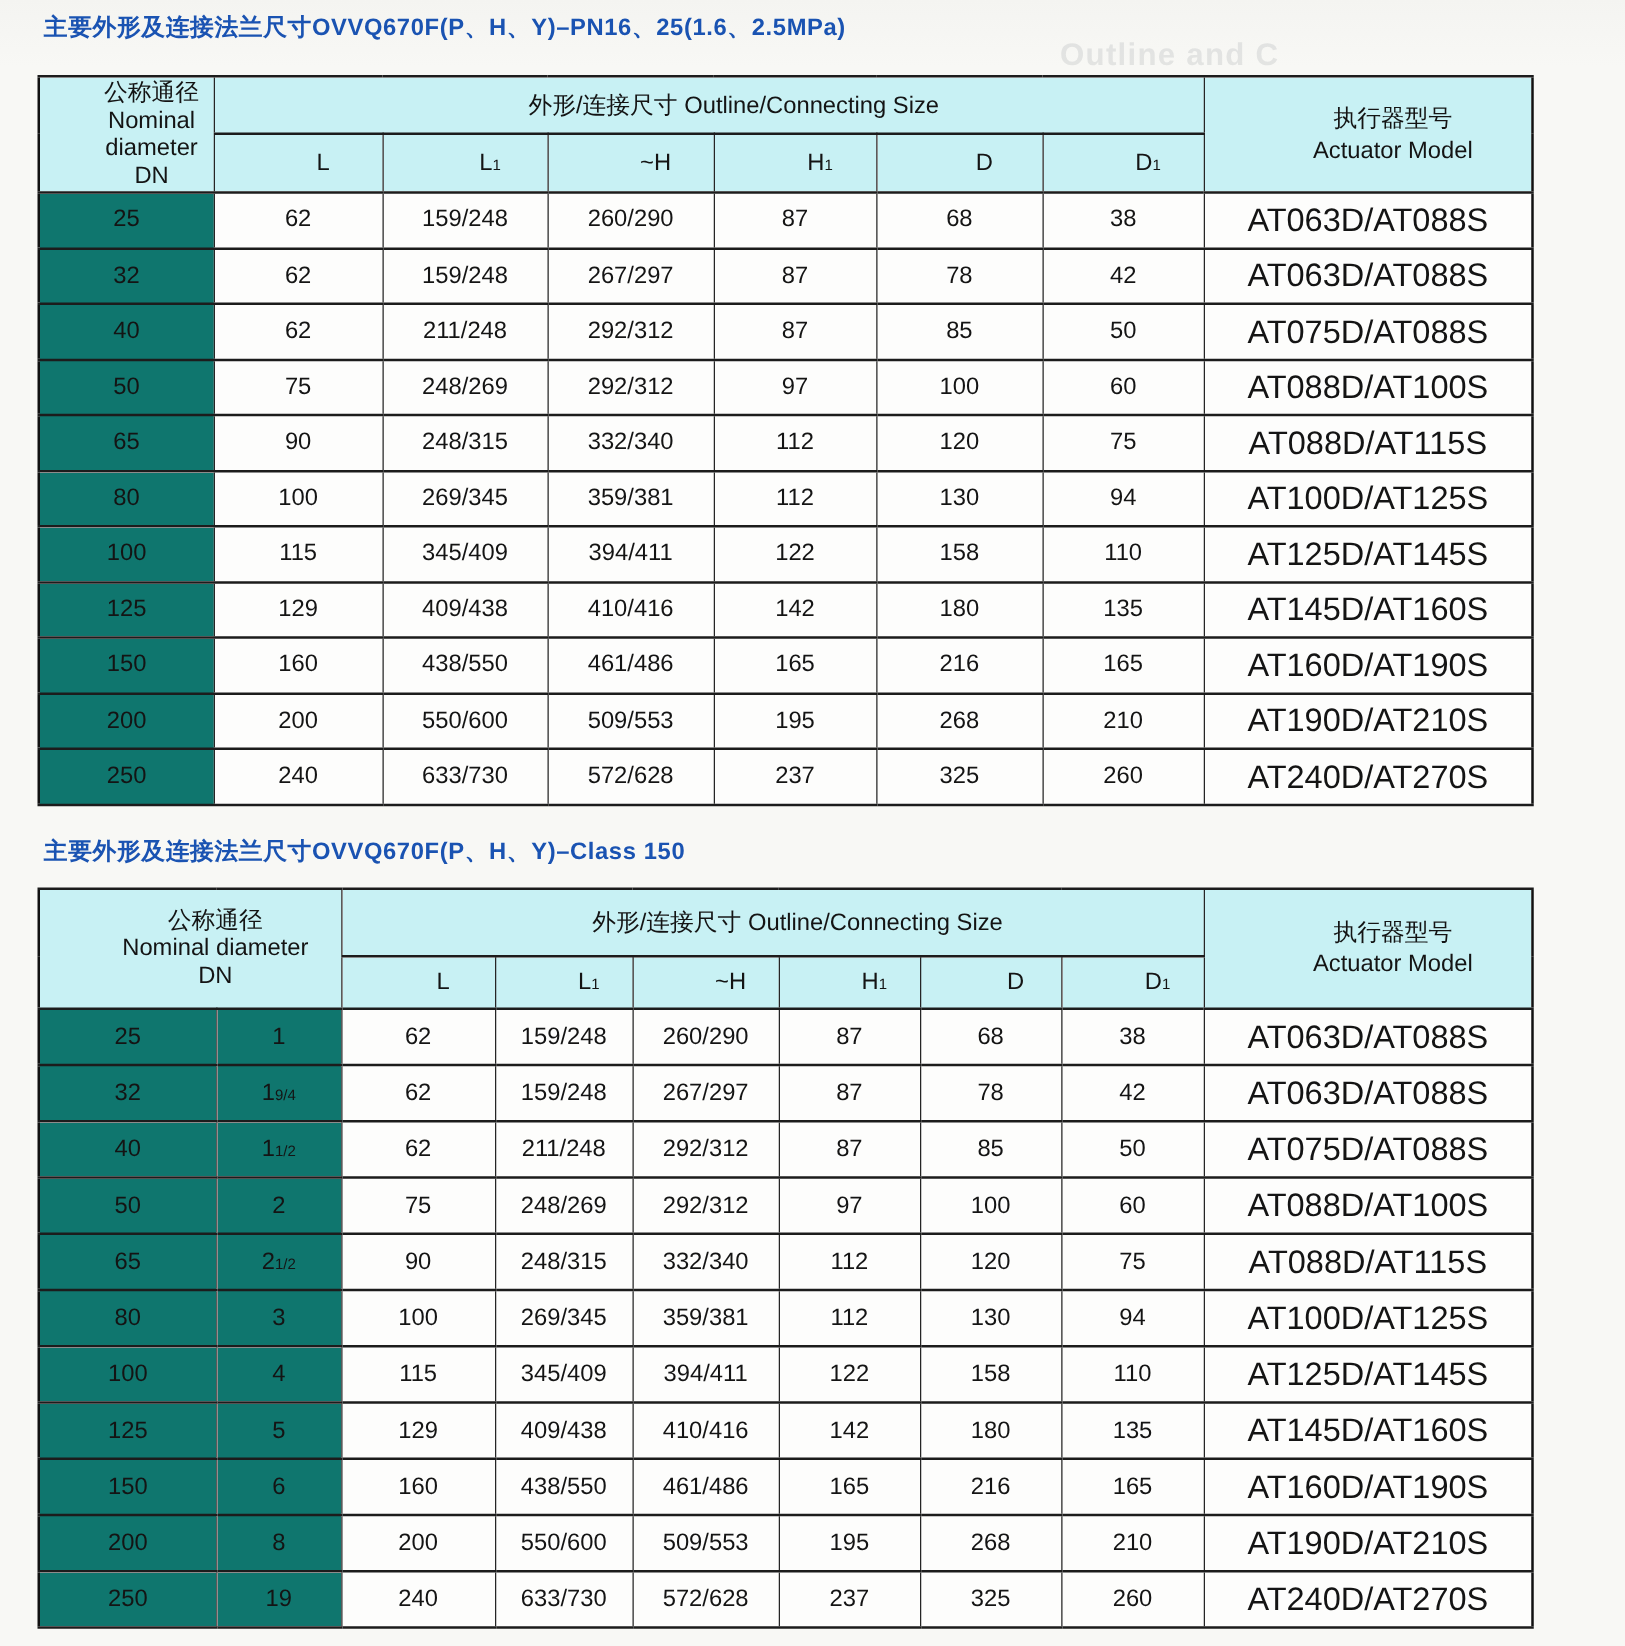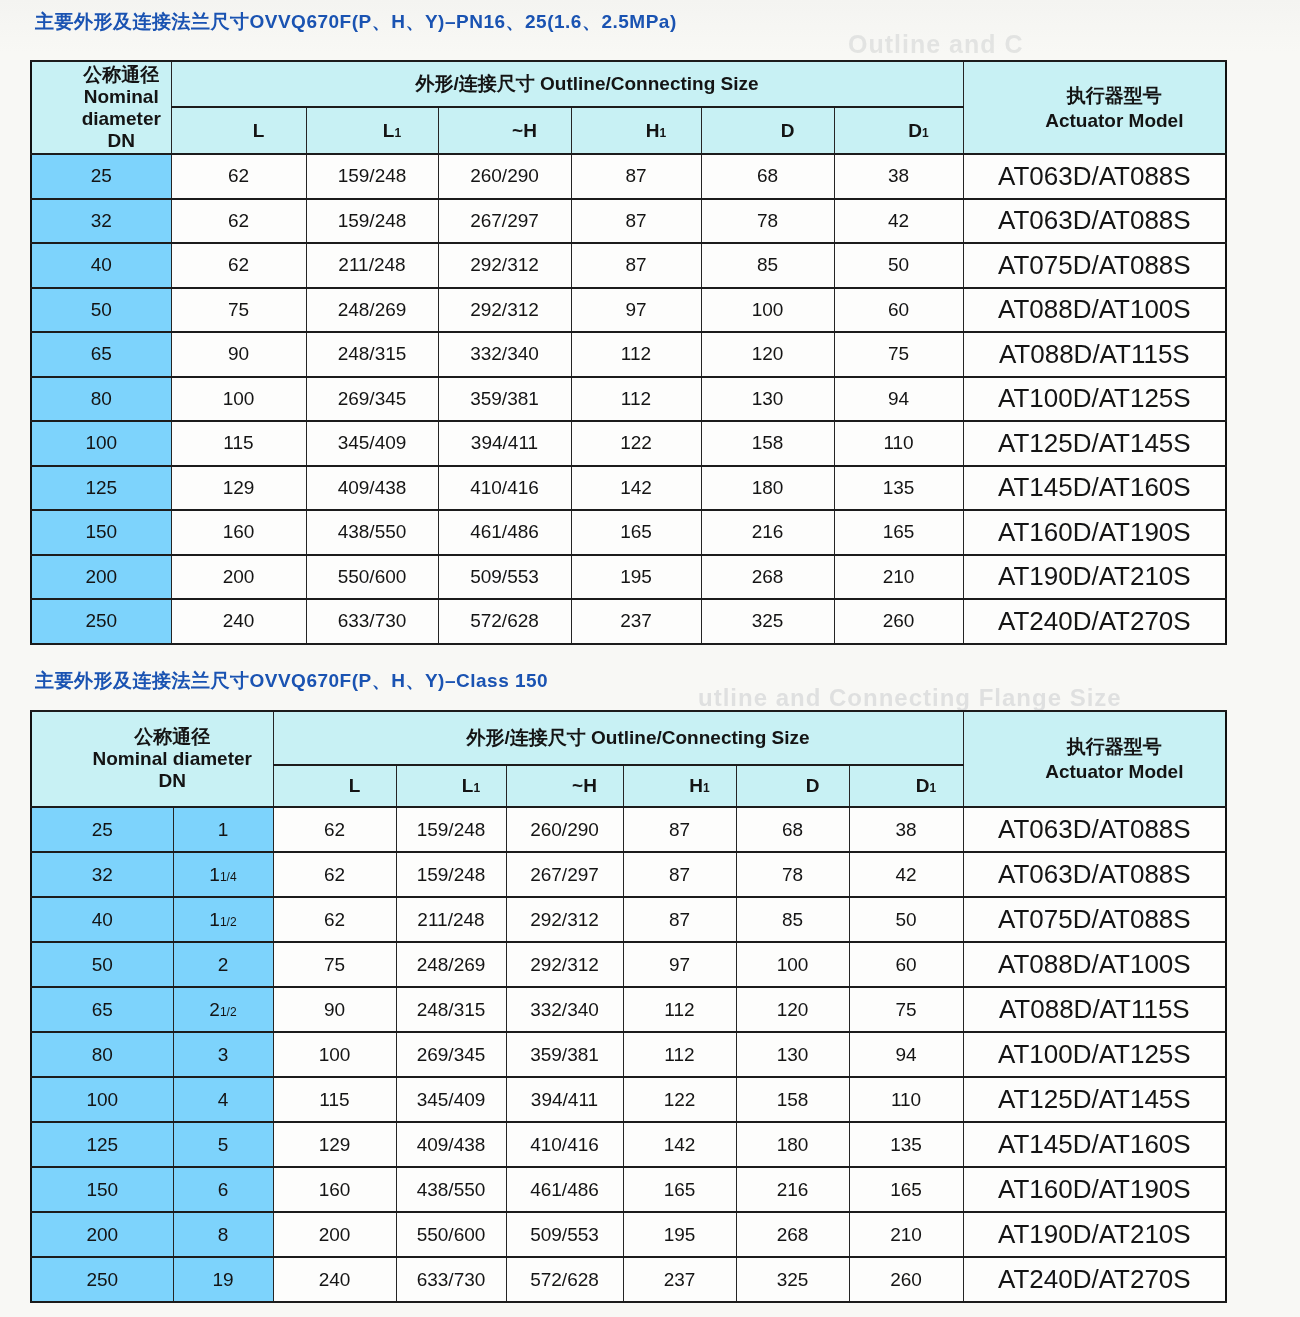--- a/index.html
+++ b/index.html
@@ -57,21 +57,21 @@
     border-bottom: 2px solid #1c1c1c;
     text-align: center;
     vertical-align: middle;
     font-size: 19px;
     padding: 0;
     overflow: hidden;
   }
   table.dim-table { border: 2px solid #111; }
 
   .cy { background: #c8f1f4; }
-  .dim-table th { font-weight: bold; padding-left: 40px; }
+  .dim-table th { font-weight: normal; padding-left: 40px; }
 
   .dn-head {
     white-space: pre-line;
     font-size: 18px;
     line-height: 22px;
   }
   .outline-head { font-size: 19px; }
   .act-head {
     white-space: pre-line;
     font-size: 19px;
@@ -83,30 +83,29 @@
   }
 
   .t1 thead tr:nth-child(1) { height: 46px; }
   .t1 thead tr:nth-child(2) { height: 47px; }
   .t1 tbody tr { height: 44.5px; }
 
   .t2 thead tr:nth-child(1) { height: 54px; }
   .t2 thead tr:nth-child(2) { height: 42px; }
   .t2 tbody tr { height: 45px; }
 
-  td.dn-cell { background: #7dd3fc; }
+  td.dn-cell { background: #0f766e; }
   td.model-cell { font-size: 26px; }
 </style>
 </head>
 <body>
 
 <div class="page">
 
   <div class="ghost ghost-top">Outline and C</div>
-  <div class="ghost ghost-mid">utline and Connecting Flange Size</div>
 
   <h1 class="title title-1">主要外形及连接法兰尺寸OVVQ670F(P、H、Y)–PN16、25(1.6、2.5MPa)</h1>
 
   <table class="dim-table t1">
     <colgroup>
       <col style="width:140px">
         <col style="width:135px">
         <col style="width:132px">
         <col style="width:133px">
       <col style="width:130px">
@@ -286,21 +285,21 @@
           <td>62</td>
           <td>159/248</td>
           <td>260/290</td>
           <td>87</td>
           <td>68</td>
           <td>38</td>
           <td class="model-cell">AT063D/AT088S</td>
         </tr>
         <tr>
           <td class="dn-cell">32</td>
-          <td class="dn-cell"><span>1</span><span class="frac">1/4</span></td>
+          <td class="dn-cell"><span>1</span><span class="frac">9/4</span></td>
           <td>62</td>
           <td>159/248</td>
           <td>267/297</td>
           <td>87</td>
           <td>78</td>
           <td>42</td>
           <td class="model-cell">AT063D/AT088S</td>
         </tr>
         <tr>
           <td class="dn-cell">40</td>

